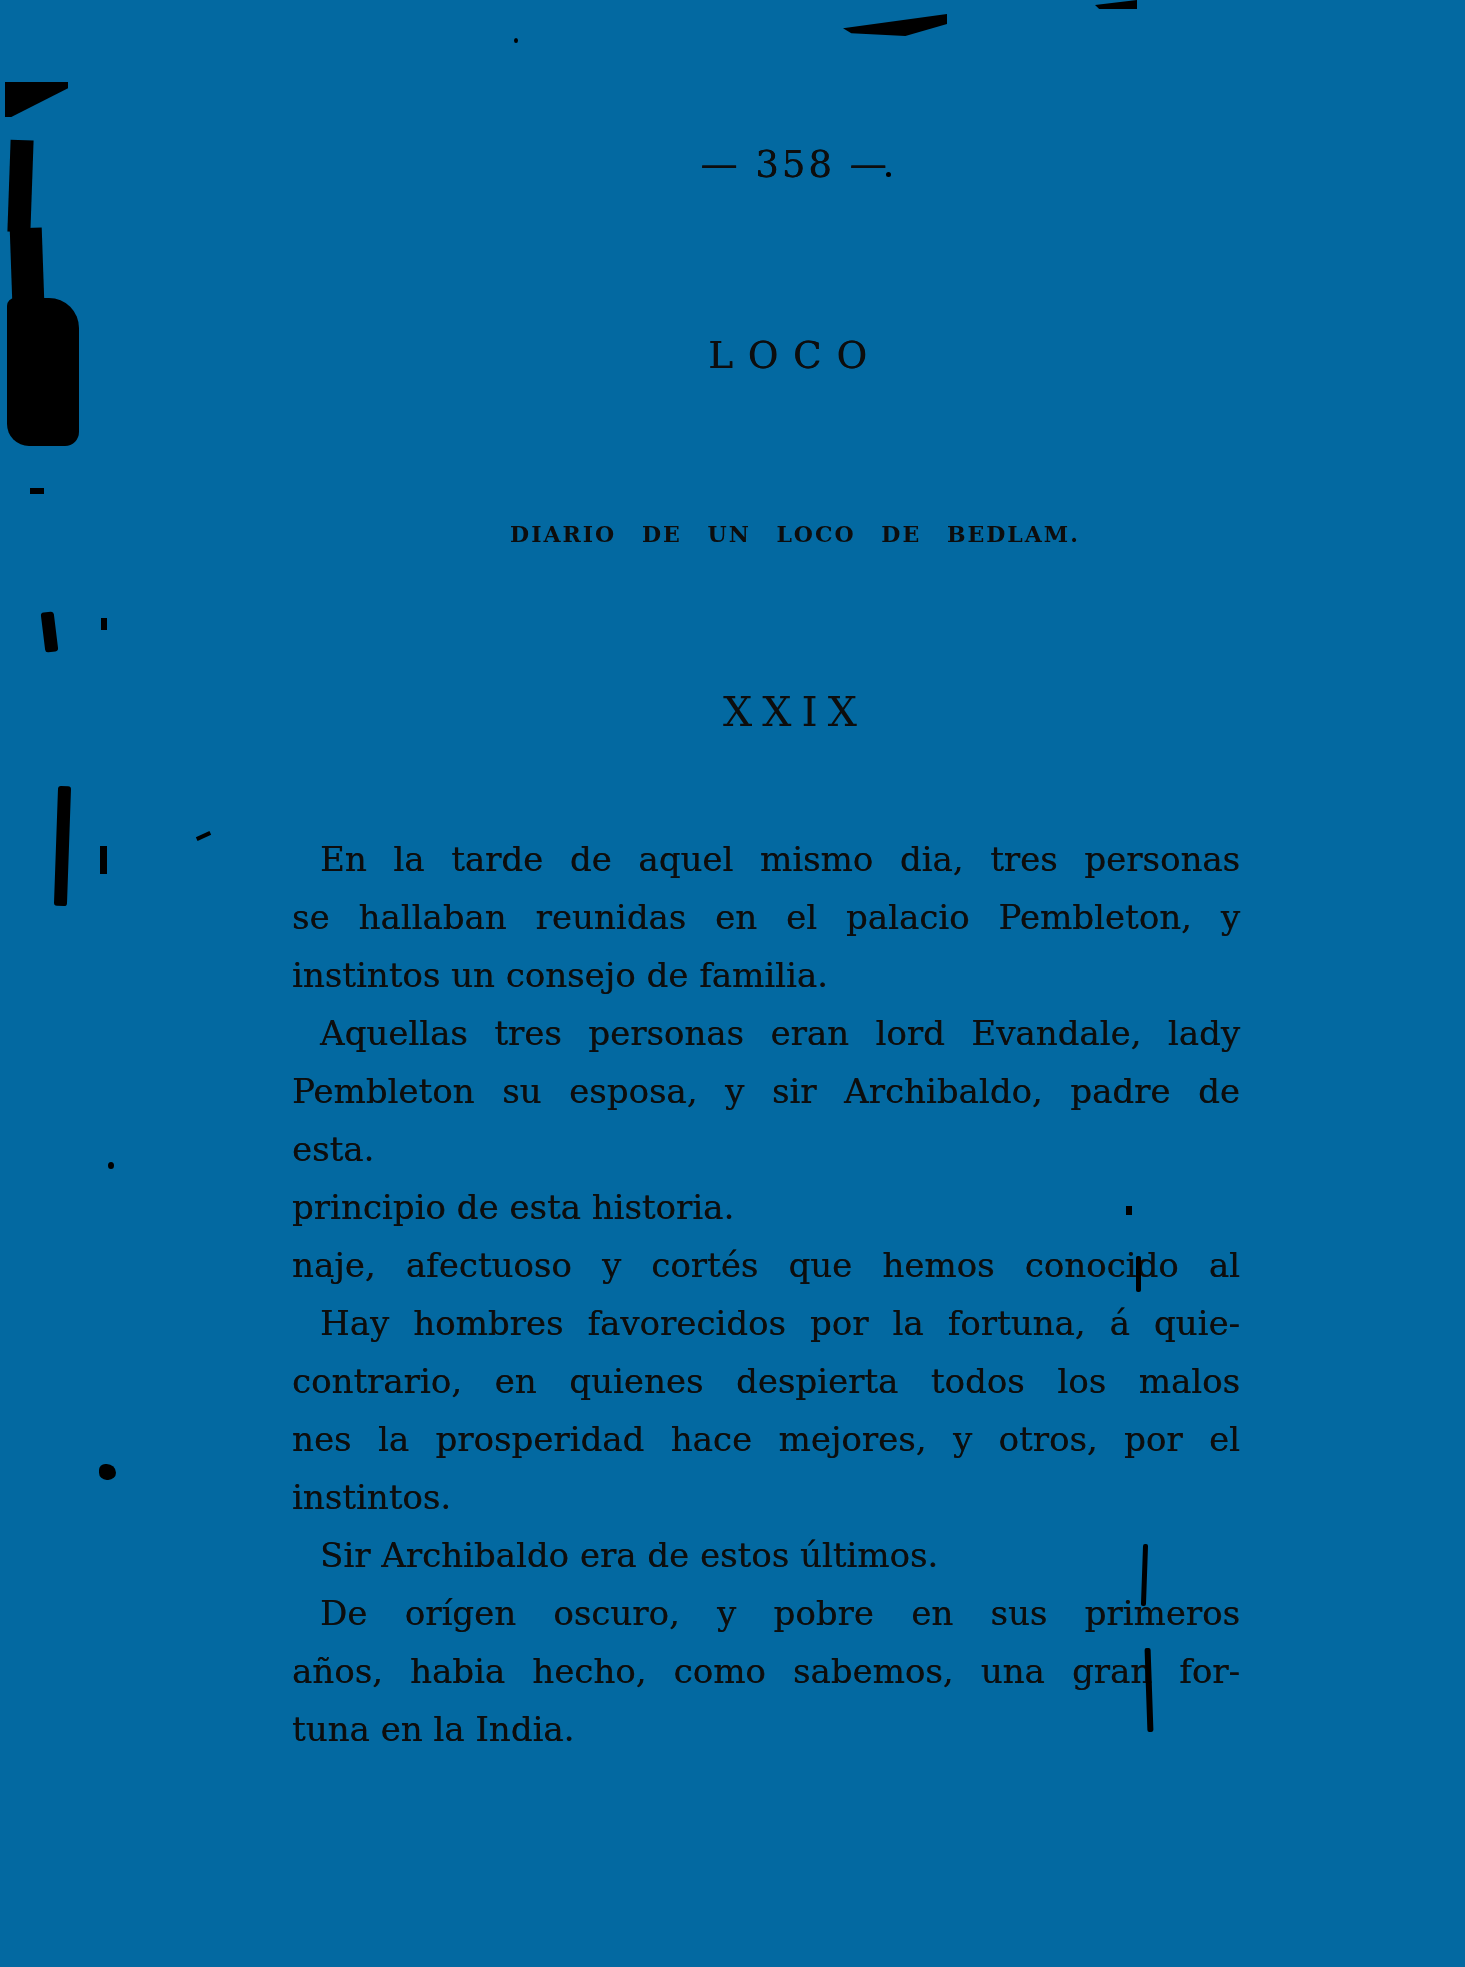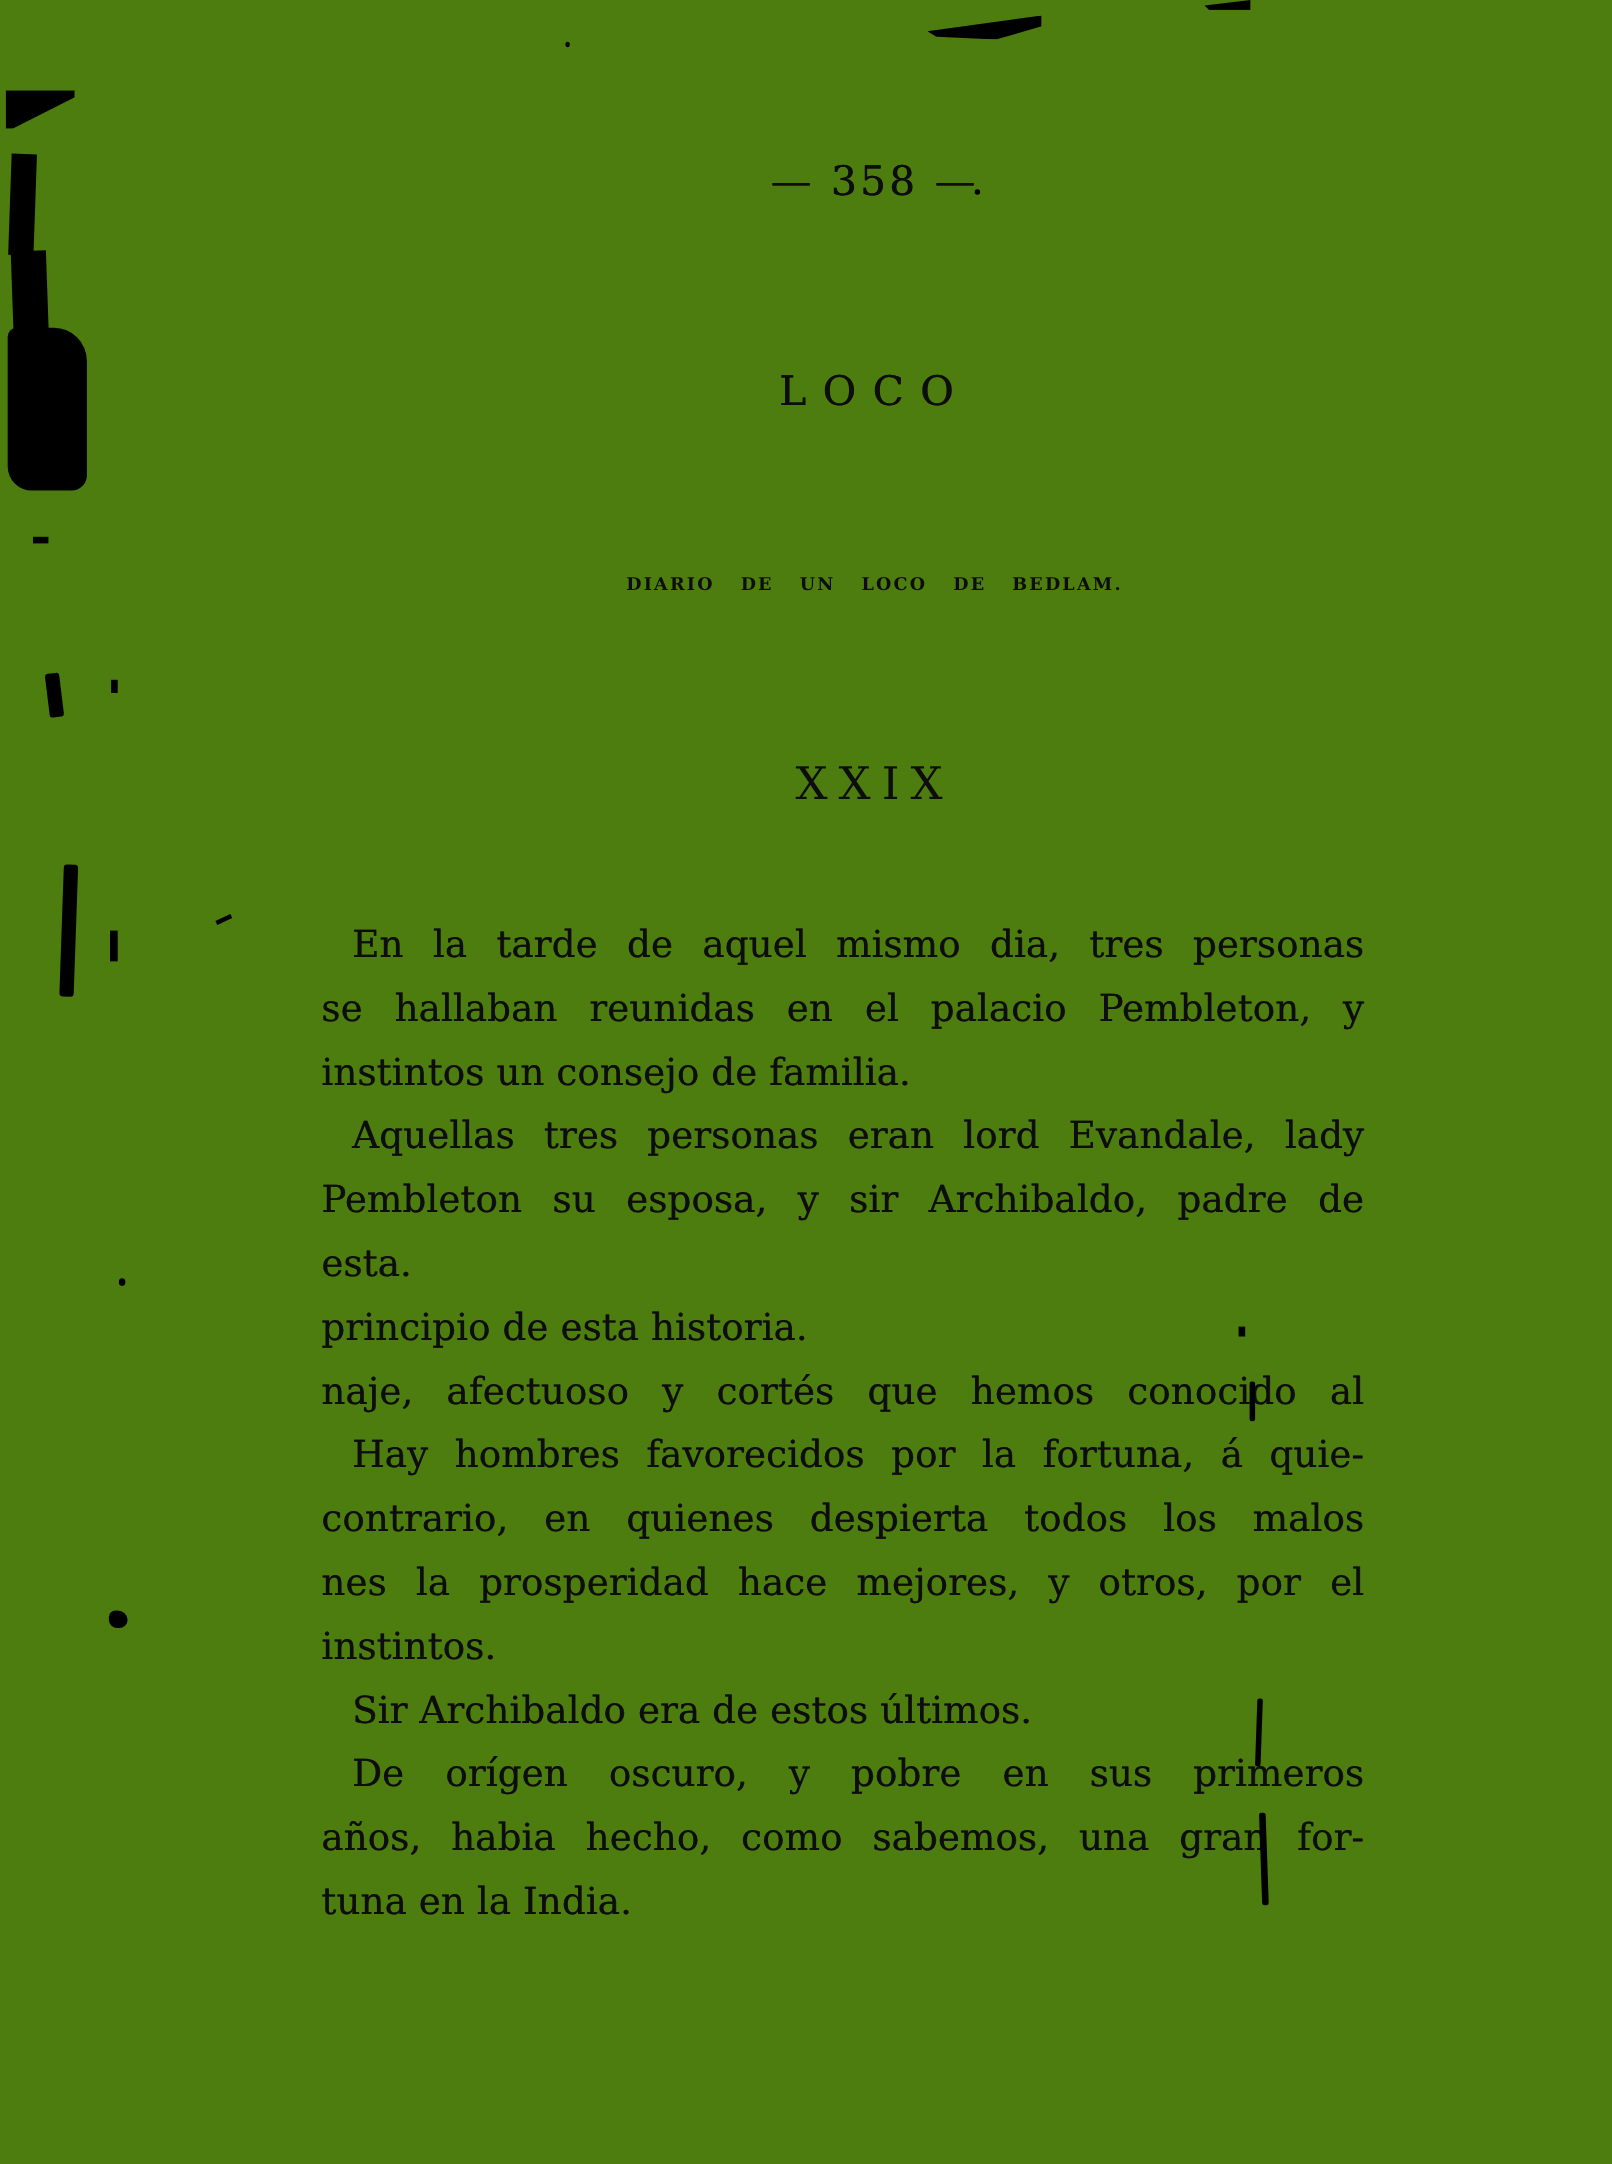--- a/index.html
+++ b/index.html
@@ -4,21 +4,21 @@
 <style>
   html, body {
     margin: 0;
     padding: 0;
     background: #ffffff;
   }
   .page {
     position: relative;
     width: 1465px;
     height: 1967px;
-    background: #4d7c0f;
+    background: #0369a1;
     overflow: hidden;
     font-family: "DejaVu Serif", "Liberation Serif", serif;
     color: #0d0d0d;
   }
 
   
   .center-band {
     position: absolute;
     left: 325px;
     width: 940px;
@@ -33,21 +33,21 @@
     text-shadow: 0.4px 0 0 currentColor;
   }
   .chapter {
     top: 334px;
     font-size: 37px;
     letter-spacing: 15px;
     text-shadow: 0.5px 0 0 currentColor;
   }
   .subtitle {
     top: 521px;
-    font-size: 16px;
+    font-size: 22px;
     font-weight: 700;
     letter-spacing: 2px;
     word-spacing: 16px;
   }
   .section {
     top: 688px;
     font-size: 41px;
     font-weight: 400;
     letter-spacing: 10px;
   }

